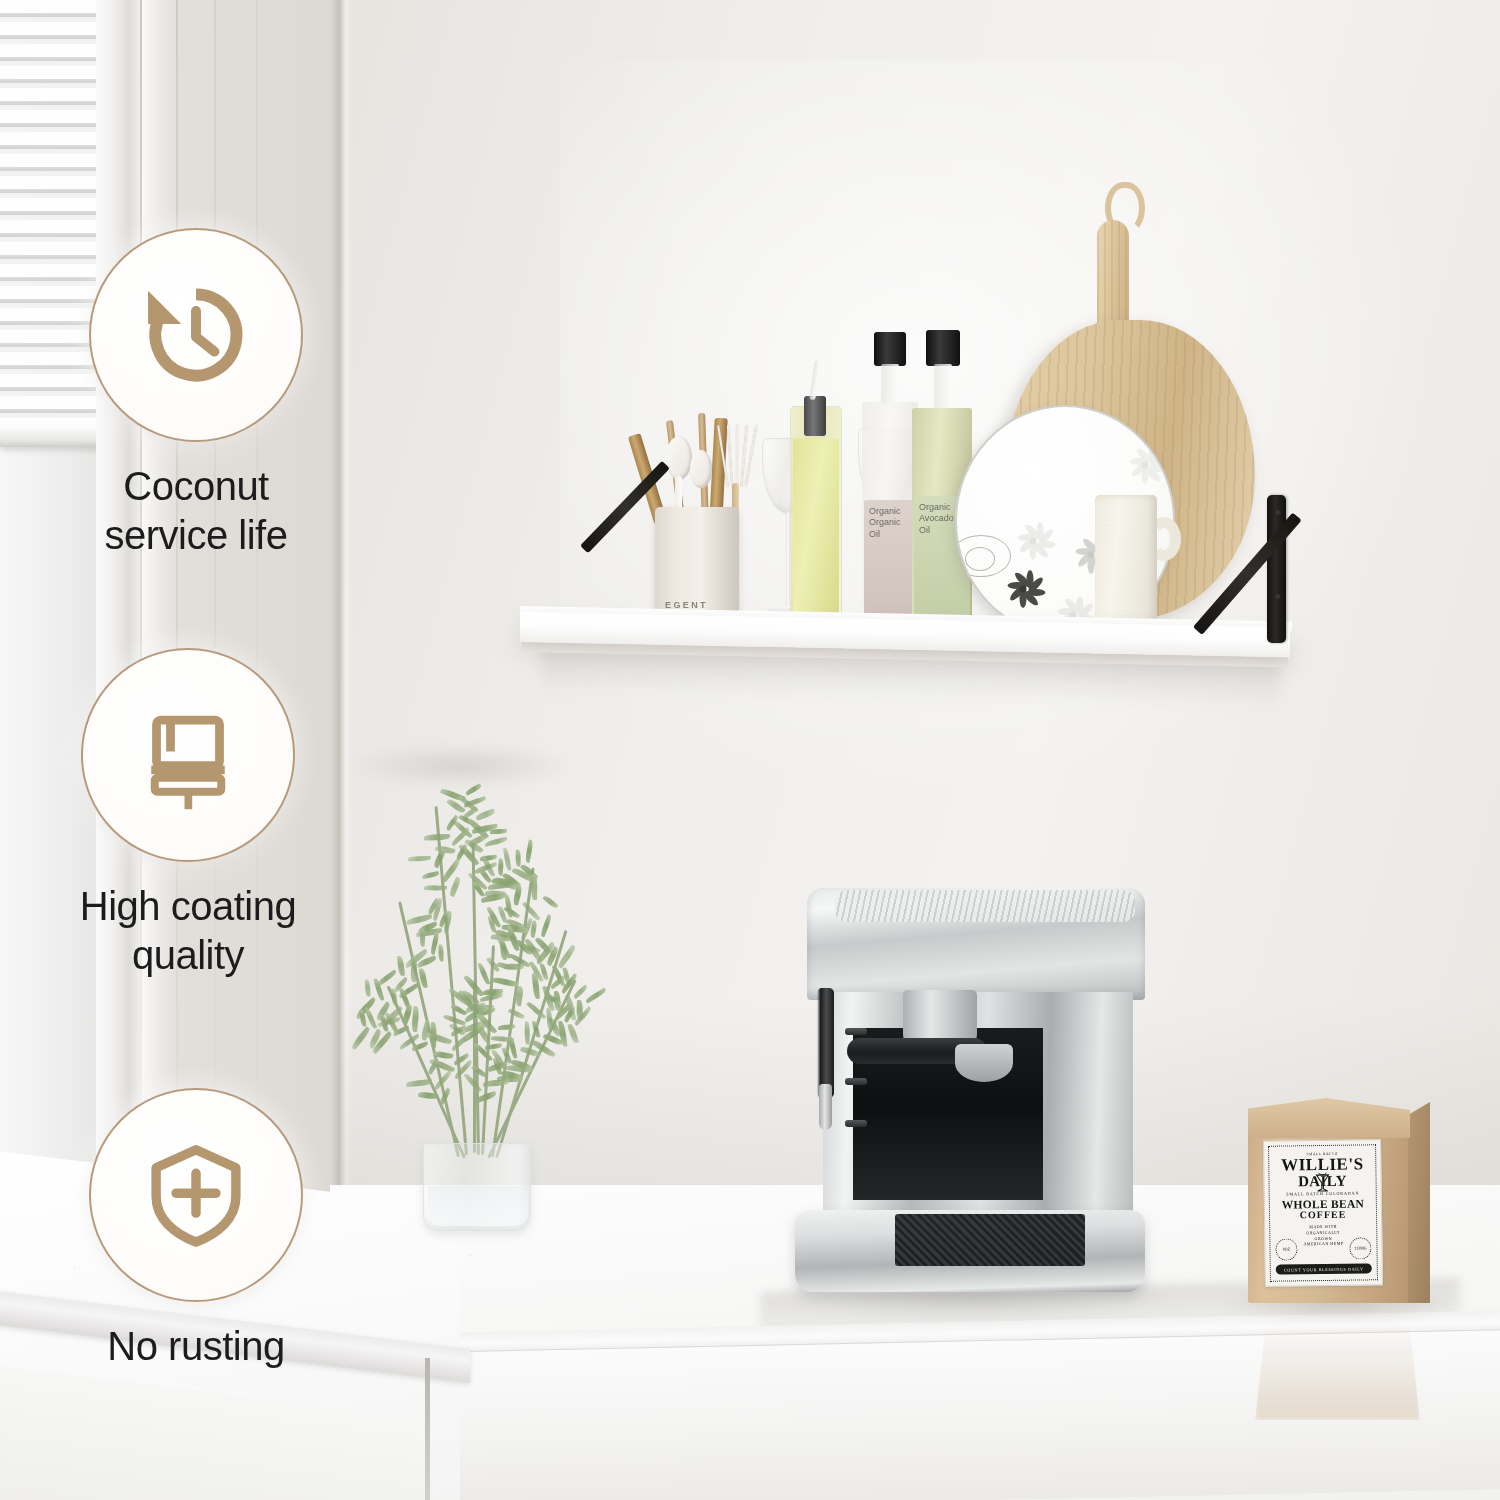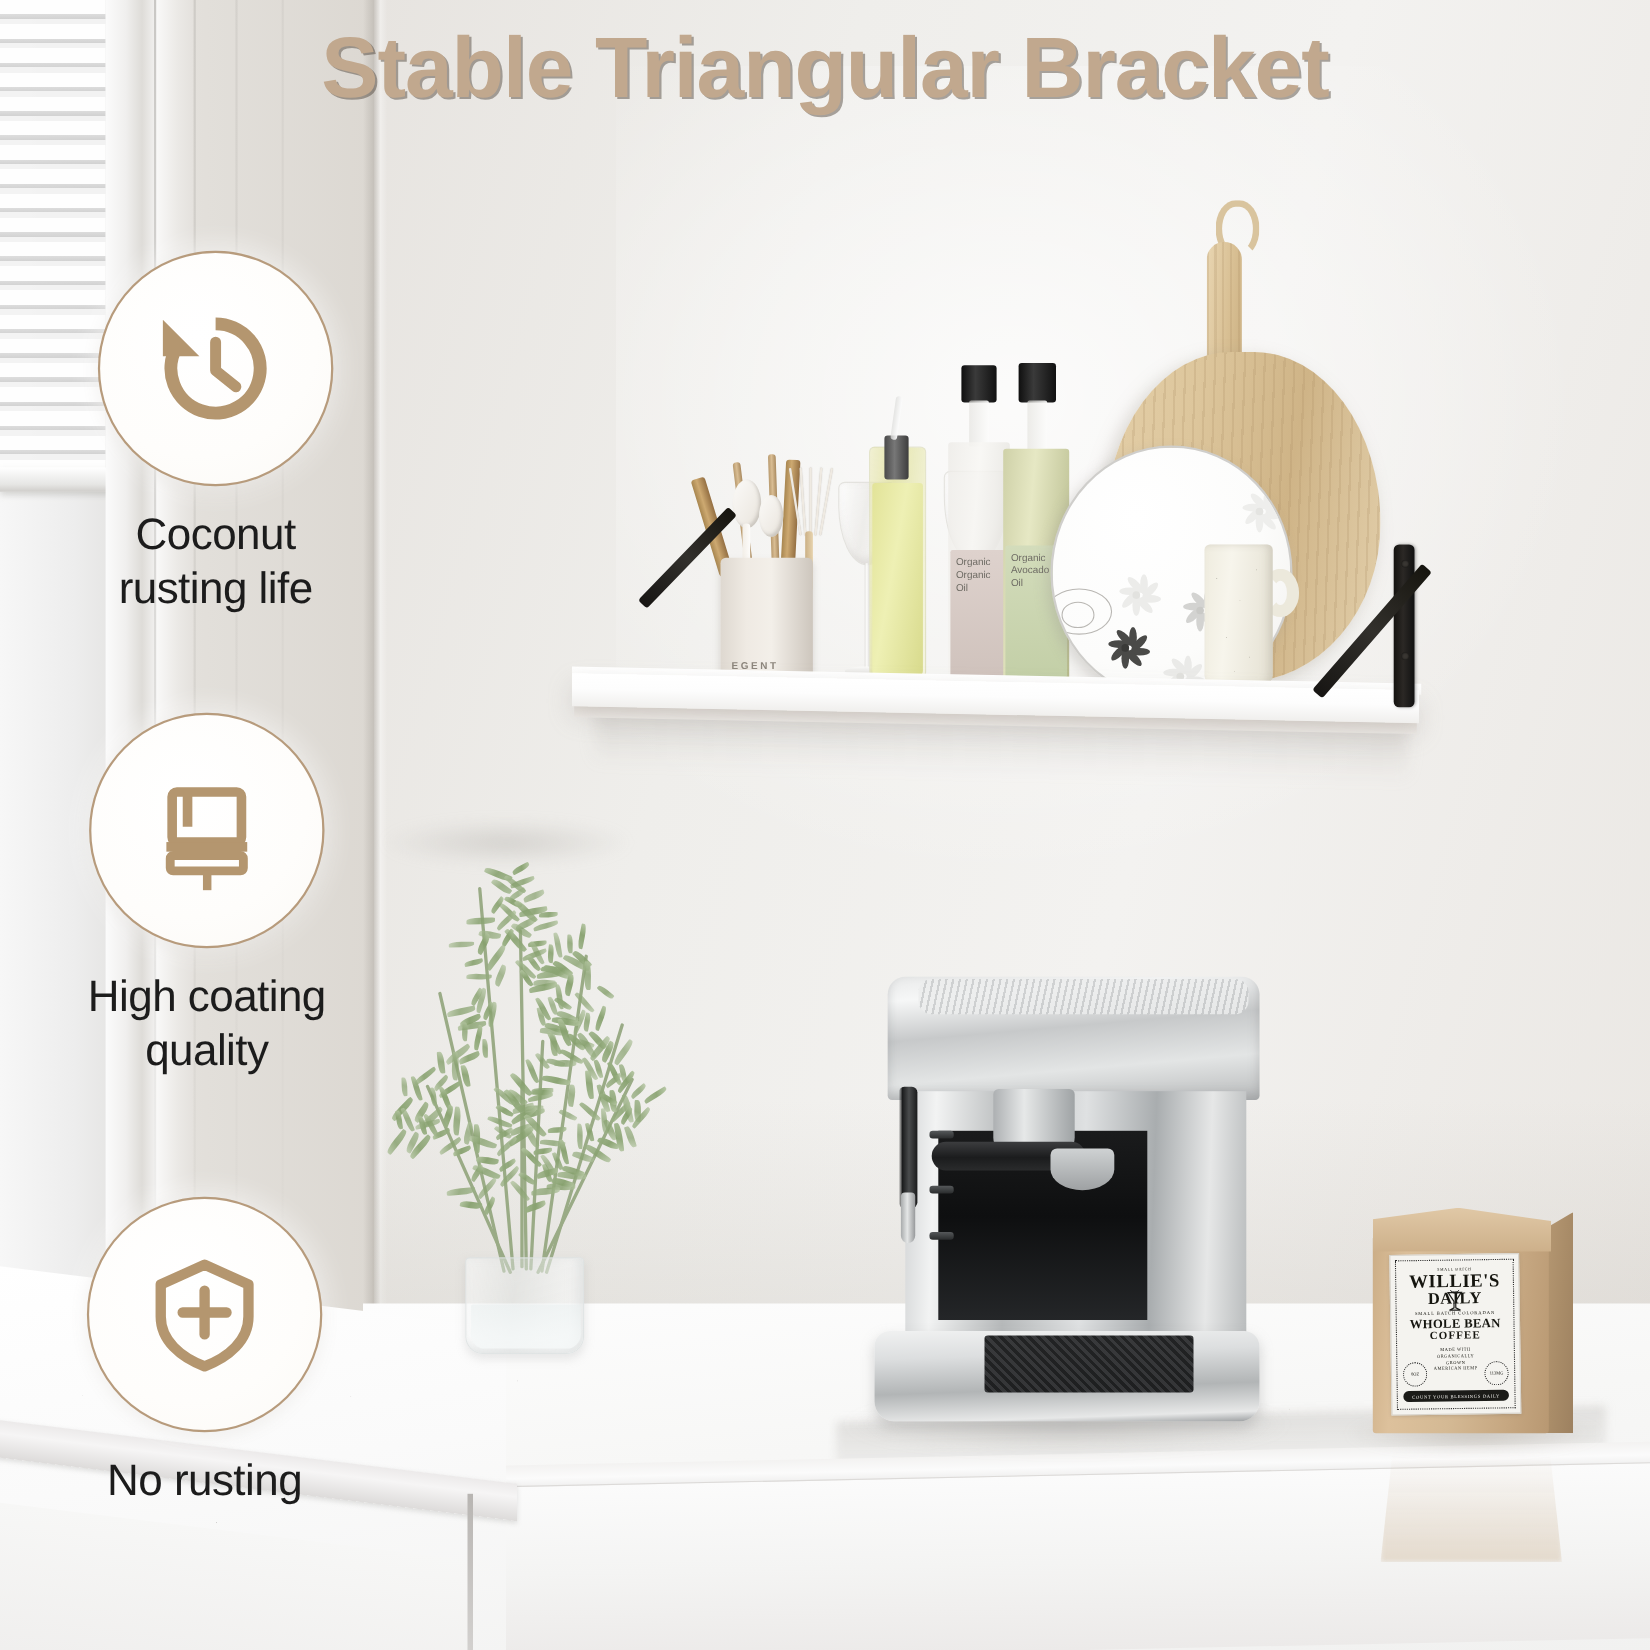--- a/index.html
+++ b/index.html
@@ -540,21 +540,21 @@
     box-shadow: 0 0 26px rgba(255,255,255,.9), 0 3px 14px rgba(150,140,128,.22);
     display:flex; align-items:center; justify-content:center;
     margin:0 auto;
   }
   .feature-label {
     margin-top:20px; font-size:40px; line-height:1.22; color:#1c1c1c;
     letter-spacing:-.5px;
   }
   #f1 { left:46px; top:228px; }
   #f2 { left:38px; top:648px; }
-  #f3 { left:36px; top:1088px; }
+  #f3 { left:46px; top:1088px; }
   .ic { display:block; }
 </style>
 </head>
 <body>
 
 <div id="scene">
 
   <div class="wall-main"></div>
   <div class="wall-left"></div>
   <div class="wall-corner"></div>
@@ -1008,33 +1008,32 @@
           <span>8OZ</span>
         </div>
         <div class="bl-badge r">
           <span>113MG</span>
         </div>
         <div class="bl-banner">COUNT YOUR BLESSINGS DAILY</div>
       </div>
     </div>
   </div>
 
-  <div class="title">Stable Triangular Bracket</div>
 
   <div class="feature" id="f1">
     <div class="feature-circle">
       <svg class="ic" width="118" height="118" viewBox="0 0 64 64">
         <path d="M32 10 a22 22 0 1 1 -19.3 11.4" fill="none" stroke="#b4966f" stroke-width="6.4" stroke-linecap="butt"></path>
         <path d="M6 8 L6 26 L24 26 Z" fill="#b4966f"></path>
         <path d="M32 19 L32 33 L42 41" fill="none" stroke="#b4966f" stroke-width="5.4" stroke-linecap="round" stroke-linejoin="round"></path>
       </svg>
     </div>
     <div class="feature-label">
       <div>Coconut</div>
-      <div>rusting life</div>
+      <div>service life</div>
     </div>
   </div>
 
   <div class="feature" id="f2">
     <div class="feature-circle">
       <svg class="ic" width="112" height="112" viewBox="0 0 64 64">
         <rect x="14" y="12" width="36" height="26" rx="2.5" fill="none" stroke="#b4966f" stroke-width="5"></rect>
         <path d="M22 14 L22 30" fill="none" stroke="#b4966f" stroke-width="5" stroke-linecap="butt"></path>
         <rect x="11" y="38" width="42" height="5" fill="#b4966f"></rect>
         <rect x="13" y="45" width="38" height="8" rx="1.5" fill="none" stroke="#b4966f" stroke-width="4.6"></rect>

